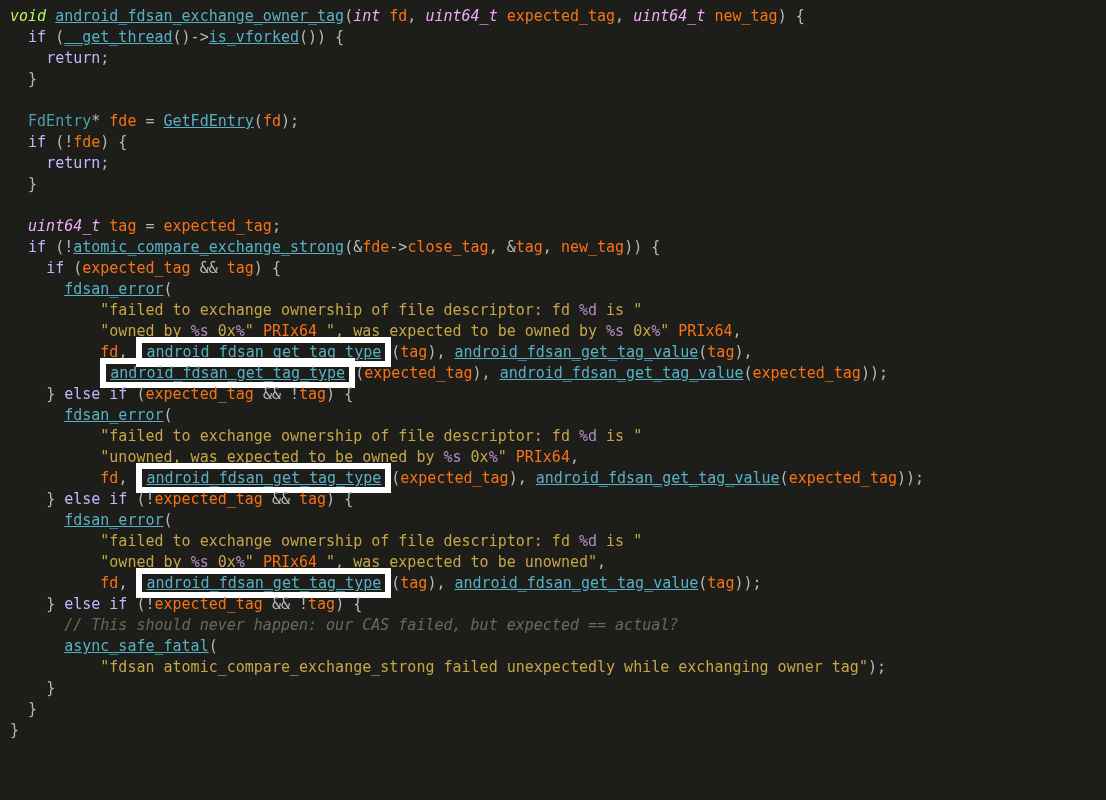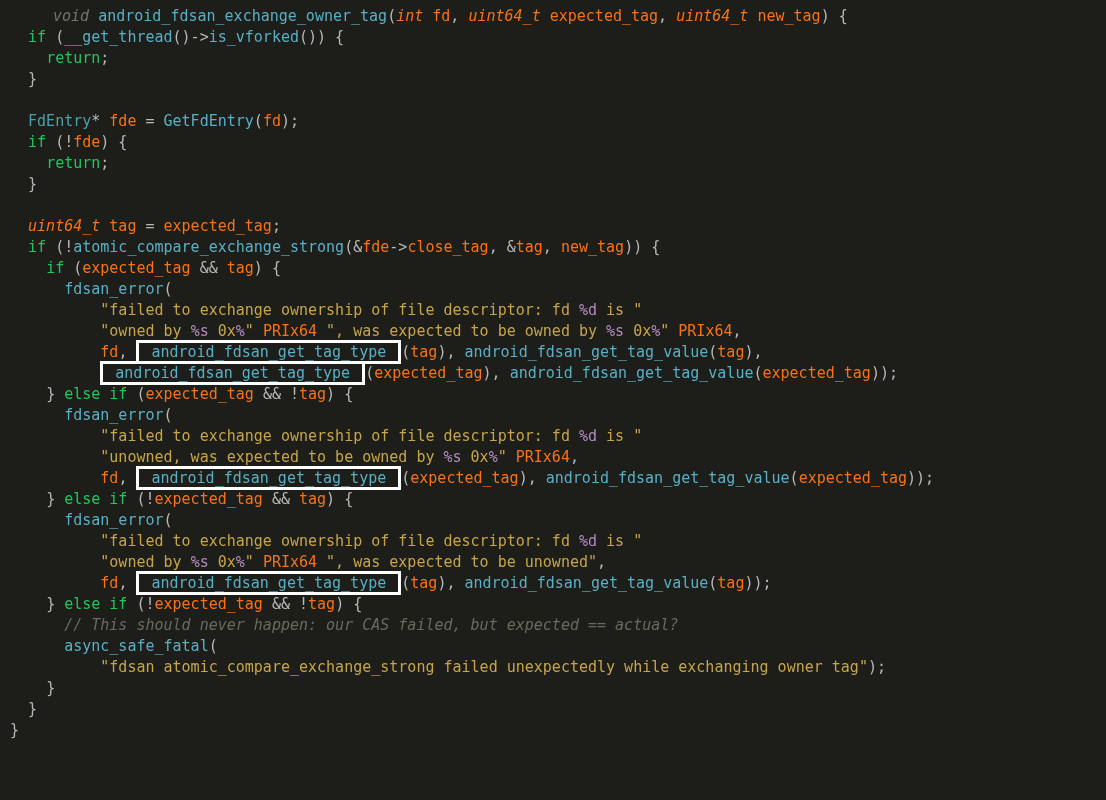--- a/index.html
+++ b/index.html
@@ -12,31 +12,31 @@
   }
   pre.code {
     margin: 0;
     padding: 6px 10px 10px 10px;
     font-family: Consolas, "DejaVu Sans Mono", "Courier New", monospace;
     font-size: 15px;
     line-height: 21px;
     white-space: pre;
     color: #c9c9c9;
   }
-  .kw      { color: #22c55e; }            
-  .kw-it   { color: #737373; font-style: italic; margin-left: 43px; } 
-  .type    { color: #f97316; font-style: italic; margin-top: 28px; } 
+  .kw      { color: #c4b5fd; }            
+  .kw-it   { color: #bef264; font-style: italic; } 
+  .type    { color: #f0abfc; font-style: italic; margin-top: 28px; } 
   .typeplain { color: #4da0aa; }           
-  .func    { color: #59b0c6; }             
+  .func    { color: #59b0c6; text-decoration: underline; }             
   .param   { color: #f97316; }             
   .str     { color: #c6a648; }             
   .fmt     { color: #b28bc2; }             
   .punct   { color: #b8b8b8; }             
   .cmt     { color: #6b6a5e; font-style: italic; margin-top: 48px; }
-  .boxed   { border: 3px solid #ffffff; padding: 0 12px; }
+  .boxed   { border: 6px solid #ffffff; padding: 0 4px; }
 </style>
 </head>
 <body>
 
 <pre class="code"><span class="kw-it">void</span> <span class="func">android_fdsan_exchange_owner_tag</span><span class="punct">(</span><span class="type">int</span> <span class="param">fd</span><span class="punct">, </span><span class="type">uint64_t</span> <span class="param">expected_tag</span><span class="punct">, </span><span class="type">uint64_t</span> <span class="param">new_tag</span><span class="punct">) {</span>
   <span class="kw">if</span> <span class="punct">(</span><span class="func">__get_thread</span><span class="punct">()-&gt;</span><span class="func">is_vforked</span><span class="punct">()) {</span>
     <span class="kw">return</span><span class="punct">;</span>
   <span class="punct">}</span>
 
   <span class="typeplain">FdEntry</span><span class="punct">* </span><span class="param">fde</span> <span class="punct">= </span><span class="func">GetFdEntry</span><span class="punct">(</span><span class="param">fd</span><span class="punct">);</span>

